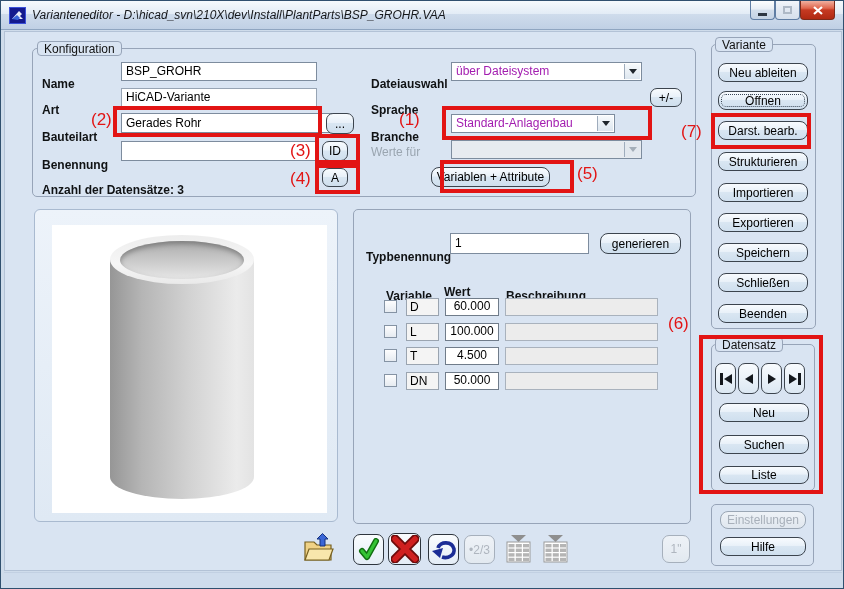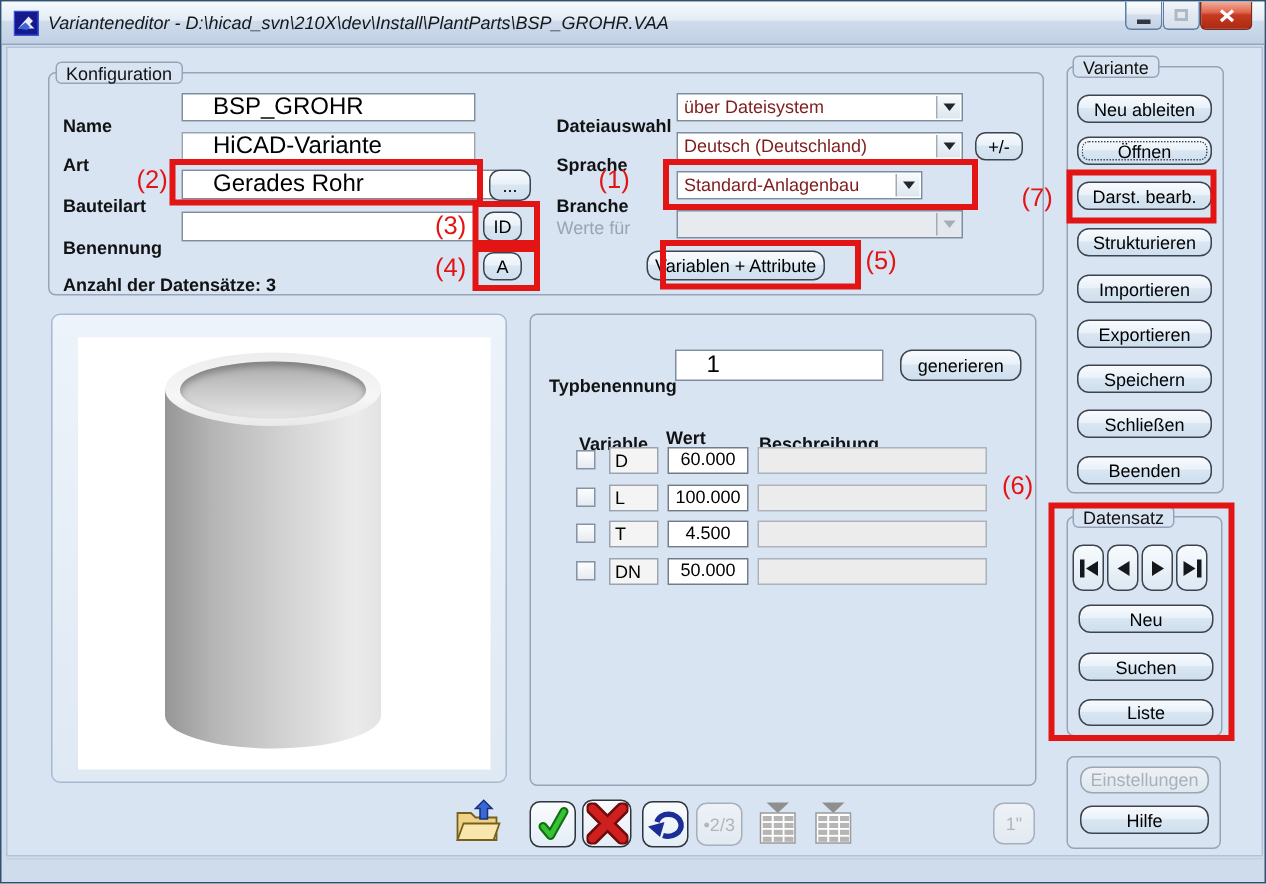--- a/index.html
+++ b/index.html
@@ -24,23 +24,23 @@
   #client{position:absolute;left:3px;top:30px;width:838px;height:540px;background:#d9e4f2;border:1px solid #b3c2d6;}
   #frame-bottom{position:absolute;left:3px;top:571px;width:838px;height:14px;background:#cfdcec;border-top:1px solid #c2d0e2;}
   
   .gbox{position:absolute;border:1px solid #97a4b8;border-radius:5px;}
   .gtab{position:absolute;background:#d9e4f2;border:1px solid #97a4b8;border-radius:4px;
     padding:0 6px;font-size:12px;height:15px;line-height:14px;color:#111;z-index:5;}
   
   .lbl{position:absolute;font-size:12px;font-weight:bold;color:#101214;white-space:nowrap;margin-top:12px;}
   .lbl-dis{position:absolute;font-size:12px;color:#9aa5b0;white-space:nowrap;}
   
-  .field{position:absolute;background:#fff;border:1px solid #7d8c9e;font-size:16px;
-    padding:1px 20px;color:#000;overflow:hidden;white-space:nowrap;line-height:15px;}
-  .combo{position:absolute;background:#fff;border:1px solid #7d8c9e;font-size:12px;color:#7f1d1d;}
+  .field{position:absolute;background:#fff;border:1px solid #7d8c9e;font-size:12px;
+    padding:1px 4px;color:#000;overflow:hidden;white-space:nowrap;line-height:15px;}
+  .combo{position:absolute;background:#fff;border:1px solid #7d8c9e;font-size:12px;color:#a21caf;}
   .combo .ctext{position:absolute;left:4px;top:1px;line-height:15px;white-space:nowrap;}
   .cbtn{position:absolute;right:1px;top:1px;bottom:1px;width:16px;
     background:linear-gradient(#f7fafc,#dde6ef);border-left:1px solid #9fACBC;
     display:flex;align-items:center;justify-content:center;}
   .tri-d{width:0;height:0;border-left:4px solid transparent;border-right:4px solid transparent;border-top:5px solid #20262c;}
   .combo.dis{background:#e7ebf0;}
   .combo.dis .cbtn{background:#e3e8ee;}
   .combo.dis .tri-d{border-top-color:#a4aeb8;}
   
   .btn{position:absolute;border:1px solid #3c444e;border-radius:8px;
@@ -135,26 +135,20 @@
 
   <div class="lbl" style="left:370px;top:64px">Dateiauswahl</div>
   <div class="combo" style="left:450px;top:61px;width:191px;height:19px">
     <span class="ctext">über Dateisystem</span>
     <span class="cbtn">
         <span class="tri-d"></span>
       </span>
   </div>
 
   <div class="lbl" style="left:370px;top:90px">Sprache</div>
-  <div class="combo" style="left:450px;top:87px;width:191px;height:19px">
-    <span class="ctext">Deutsch (Deutschland)</span>
-    <span class="cbtn">
-        <span class="tri-d"></span>
-      </span>
-  </div>
   <div class="btn small" style="left:649px;top:87px;width:32px;height:19px">+/-</div>
 
   <div class="lbl" style="left:370px;top:117px">Branche</div>
   <div class="combo" style="left:450px;top:113px;width:164px;height:19px">
     <span class="ctext">Standard-Anlagenbau</span>
     <span class="cbtn">
         <span class="tri-d"></span>
       </span>
   </div>
 

